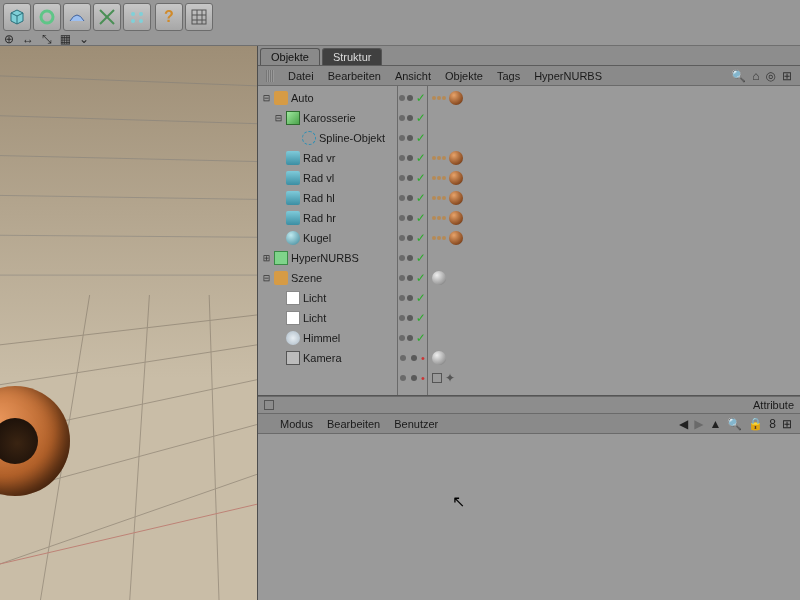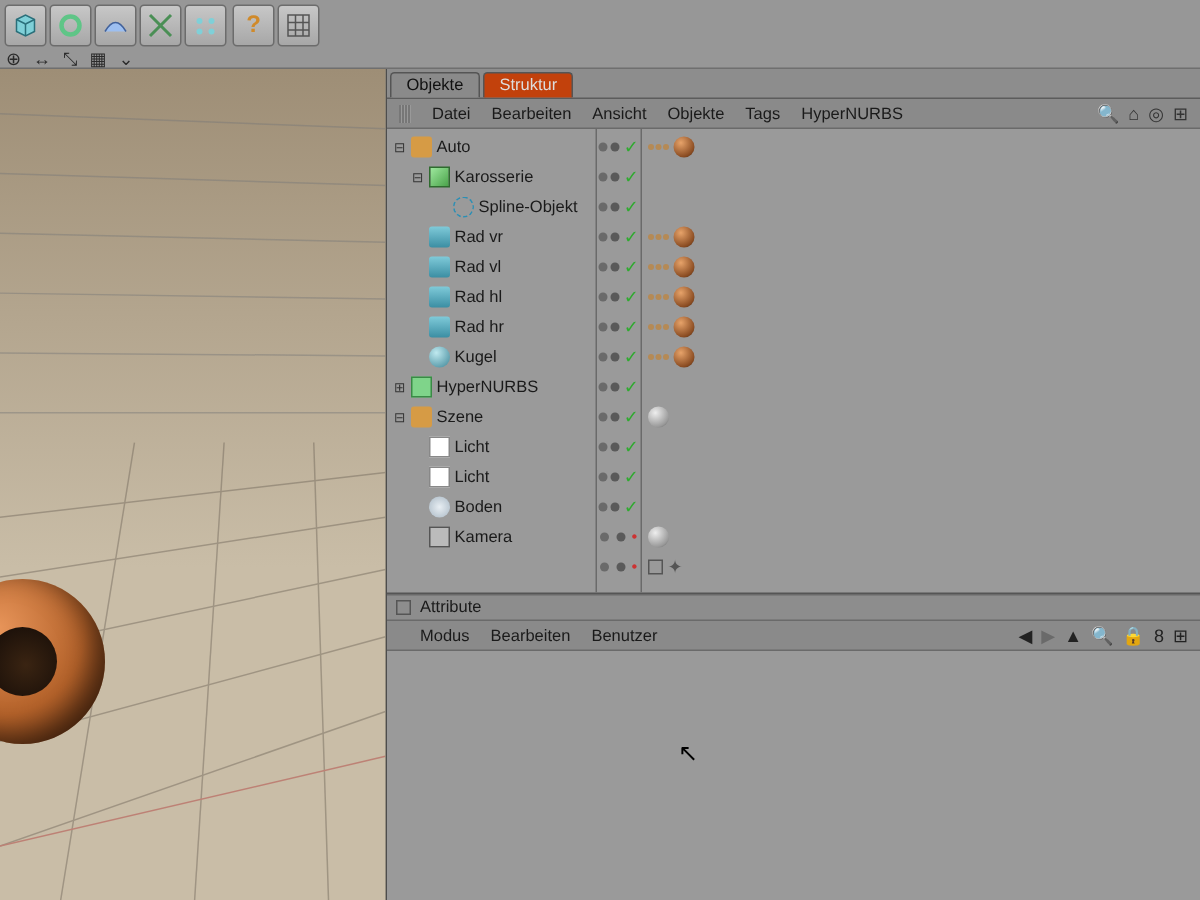--- a/index.html
+++ b/index.html
@@ -55,21 +55,21 @@
     background: radial-gradient(circle at 55% 55%, #3a2412, #1e120a 70%);
   }
   
   .right { flex:1; display:flex; flex-direction:column; background:#9a9a9a; }
   .panel-tabs {
     height:20px; display:flex; align-items:flex-end; padding-left:2px;
     background:#8d8d8d; border-bottom:1px solid #5c5c5c;
   }
   .tab {
     padding:2px 10px; font-size:11px; color:#ddd;
-    background:#c2410c; border:1px solid #555; border-bottom:none;
+    background:#404040; border:1px solid #555; border-bottom:none;
     border-radius:3px 3px 0 0; margin-right:2px; cursor:pointer;
   }
   .tab.active { background:#8a8a8a; color:#111; }
   .panel-menu {
     height:20px; display:flex; align-items:center; gap:14px;
     padding:0 8px; background:#8a8a8a; border-bottom:1px solid #6a6a6a;
     font-size:11px; color:#1a1a1a;
   }
   .panel-menu .grip { width:8px; height:12px;
     background: repeating-linear-gradient(90deg,#777,#777 1px,#999 1px,#999 2px); }
@@ -120,21 +120,21 @@
   .matball{width:14px;height:14px;border-radius:50%;
     background:radial-gradient(circle at 35% 30%,#e7a36a,#8a4c22 70%,#3e220e);}
   .matgrey{width:14px;height:14px;border-radius:50%;
     background:radial-gradient(circle at 35% 30%,#eee,#9a9a9a 70%,#555);}
   .sq{width:10px;height:10px;border:1px solid #555;}
   .star{font-size:12px;color:#555;}
   
   .attr-title {
     height:18px; background:#8d8d8d; border-top:1px solid #6a6a6a;
     border-bottom:1px solid #6a6a6a; display:flex; align-items:center;
-    padding:0 6px; gap:6px; font-size:11px;
+    padding:0 6px; gap:6px; font-size:11px;justify-content:space-between;
   }
   .attr-title .box{width:10px;height:10px;border:1px solid #555;}
   .attr-menu {
     height:20px; display:flex; align-items:center; gap:14px;
     padding:0 8px; background:#8a8a8a; border-bottom:1px solid #6a6a6a;
     font-size:11px;
   }
   .attr-menu .spacer{flex:1;}
   .attr-menu .ric{display:flex; gap:6px; color:#222;}
   .attr-menu .ric span{cursor:pointer;font-size:12px;}
@@ -312,21 +312,21 @@
     <span>Licht</span>
           </div>
           <div class="tree-row indent-1">
             <span class="tw"></span>
     <span class="ico ico-light"></span>
     <span>Licht</span>
           </div>
           <div class="tree-row indent-1">
             <span class="tw"></span>
     <span class="ico ico-sky"></span>
-    <span>Boden</span>
+    <span>Himmel</span>
           </div>
           <div class="tree-row indent-1">
             <span class="tw"></span>
     <span class="ico ico-cam"></span>
     <span>Kamera</span>
           </div>
         </div>
       <div class="om-cols" id="om-cols">
           <div class="col-row">
             <span class="dot"></span>

